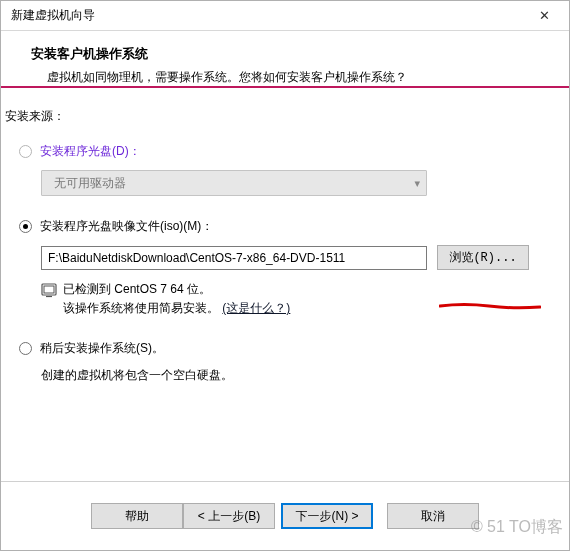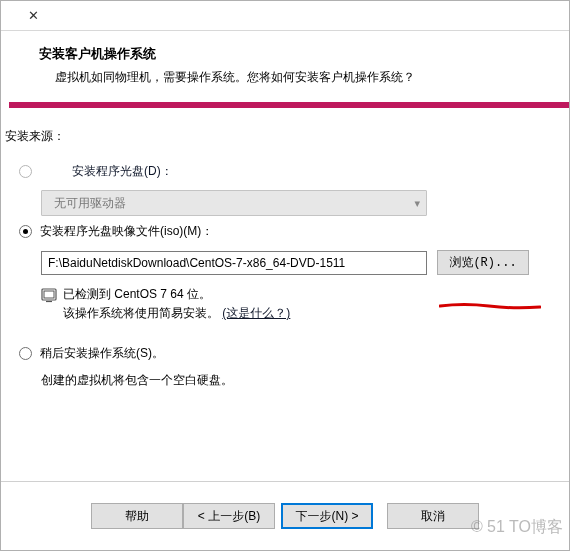--- a/index.html
+++ b/index.html
@@ -33,23 +33,22 @@
     height: 29px;
     display: flex;
     align-items: center;
     justify-content: center;
     font-size: 13px;
     font-family: Arial, sans-serif;
     color: #333;
   }
 
   .header {
-    padding: 14px 24px 16px 30px;
-    border-bottom: 6px solid #be185d;
-    margin-left: 8px;
+    padding: 14px 24px 0 30px;
+    border-bottom: 2px solid #be185d;
   }
   .header-title {
     font-weight: bold;
     font-size: 13px;
     margin-bottom: 6px;
   }
   .header-sub {
     font-size: 12px;
     padding-left: 16px;
     color: #000;
@@ -83,23 +82,23 @@
     flex-shrink: 0;
   }
   .radio.disabled { border-color: #b5b5b5; }
   .radio.checked::after {
     content: "";
     width: 5px;
     height: 5px;
     border-radius: 50%;
     background: #000;
   }
-  .radio-label.disabled { color: #0f172a; margin-left: 32px; }
-
-  .indent-block { padding-left: 22px; margin-bottom: 7px; }
+  .radio-label.disabled { color: #6d28d9; }
+
+  .indent-block { padding-left: 22px; margin-bottom: 22px; }
 
   .combo {
     width: 386px;
     height: 26px;
     background: #e7e7e7;
     border: 1px solid #c4c4c4;
     display: flex;
     align-items: center;
     justify-content: space-between;
     padding: 0 6px 0 12px;
@@ -198,20 +197,21 @@
     font-size: 16px;
     pointer-events: none;
   }
 </style>
 </head>
 <body>
 
 <div class="window">
 
   <div class="titlebar">
+    <span>新建虚拟机向导</span>
     <div class="close-btn">
       <span>✕</span>
     </div>
   </div>
 
   <div class="header">
     <div class="header-title">安装客户机操作系统</div>
     <div class="header-sub">虚拟机如同物理机，需要操作系统。您将如何安装客户机操作系统？</div>
   </div>
 

